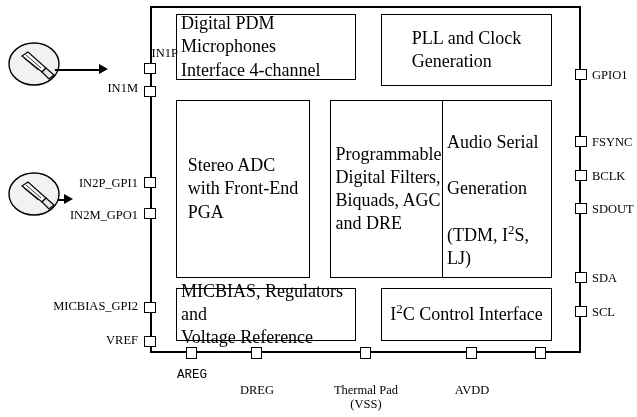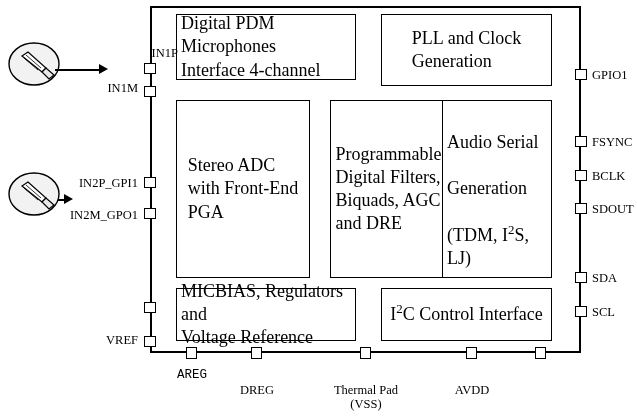--- a/index.html
+++ b/index.html
@@ -187,20 +187,21 @@
   <div class="pin pin-left" style="top:86px;"></div>
   <div class="pin-label lbl-left" style="left:0px; top:82px; width:138px;">IN1M</div>
 
   <div class="pin pin-left" style="top:177px;"></div>
   <div class="pin-label lbl-left" style="left:0px; top:177px; width:138px;">IN2P_GPI1</div>
 
   <div class="pin pin-left" style="top:208px;"></div>
   <div class="pin-label lbl-left" style="left:0px; top:209px; width:138px;">IN2M_GPO1</div>
 
   <div class="pin pin-left" style="top:302px;"></div>
+  <div class="pin-label lbl-left" style="left:0px; top:300px; width:138px;">MICBIAS_GPI2</div>
 
   <div class="pin pin-left" style="top:336px;"></div>
   <div class="pin-label lbl-left" style="left:0px; top:334px; width:138px;">VREF</div>
 
   <div class="pin pin-right" style="top:69px;"></div>
   <div class="pin-label lbl-right" style="left:592px; top:69px;">GPIO1</div>
 
   <div class="pin pin-right" style="top:136px;"></div>
   <div class="pin-label lbl-right" style="left:592px; top:136px;">FSYNC</div>
 

